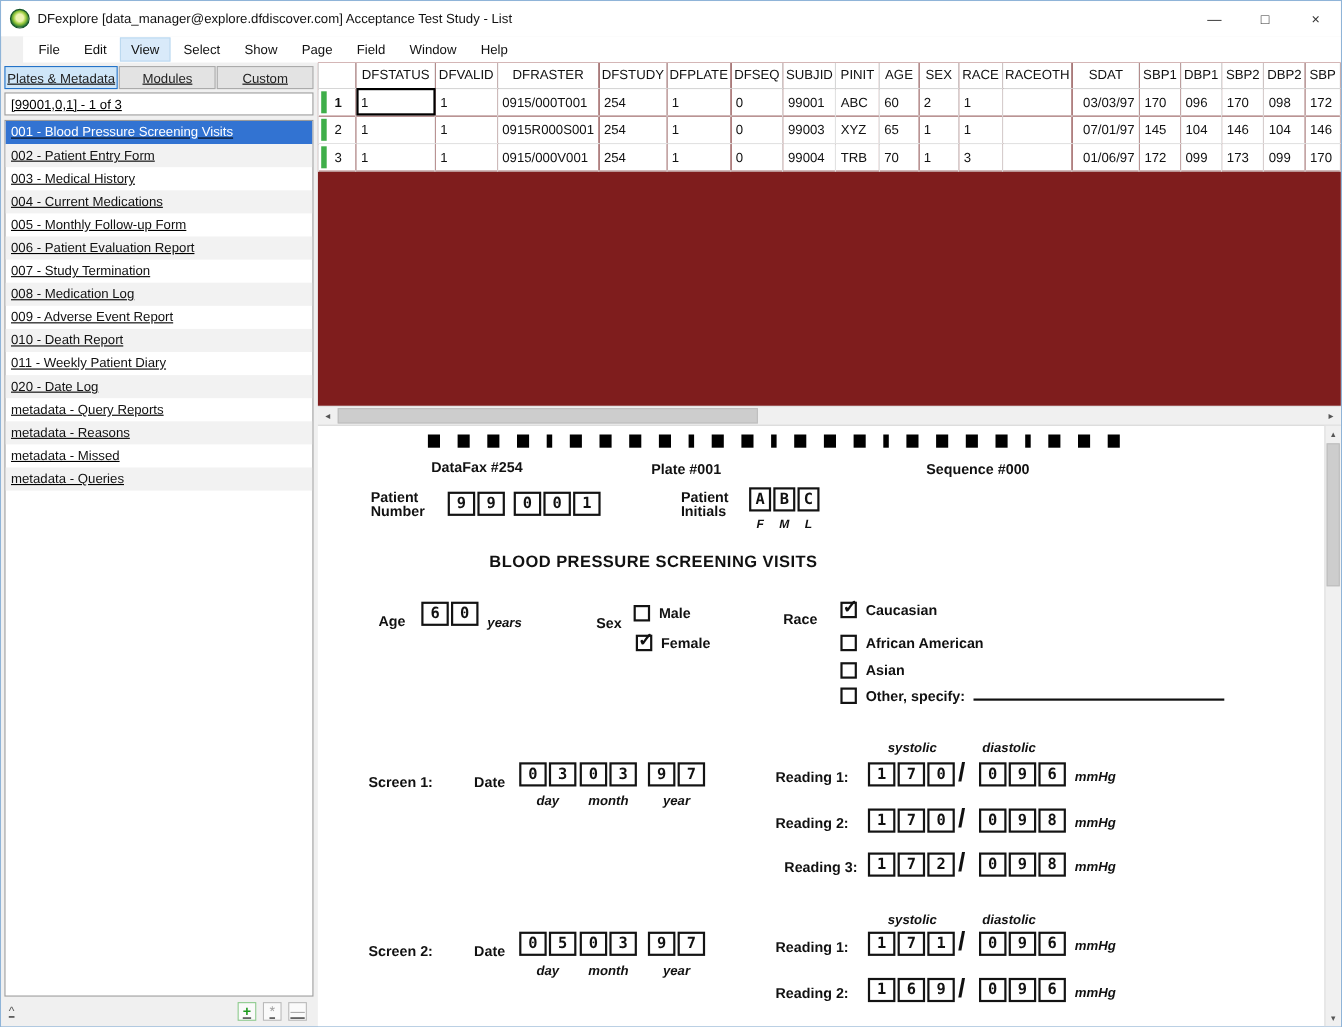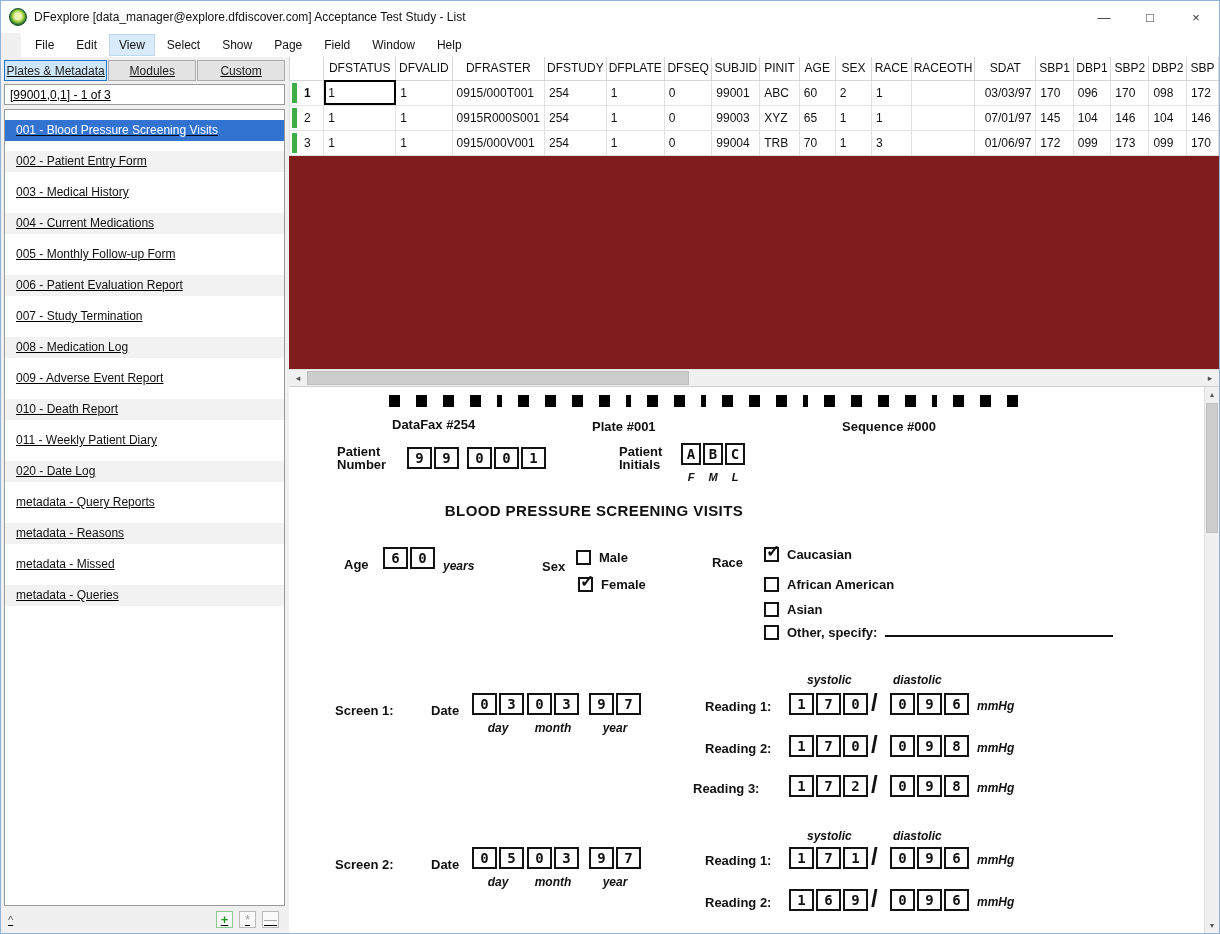--- a/index.html
+++ b/index.html
@@ -13,21 +13,21 @@
 .menubar{height:24px;background:#fff;display:flex;align-items:center;padding-left:4px;gap:2px;flex:0 0 24px;margin-left:20px;}
 .menu-item{font-size:12px;padding:3px 9px;color:#111;border:1px solid transparent;}
 .menu-item.active{background:#d9eafa;border-color:#bcd9f0;}
 .content{flex:1;display:flex;min-height:0;background:#f0f0f0;}
 .sidebar{width:287px;flex:0 0 287px;padding:3px;display:flex;flex-direction:column;min-height:0;text-decoration:underline;}
 .tabs{display:flex;gap:1px;flex:0 0 21px;}
 .tab{flex:1;font-size:12px;display:flex;align-items:center;justify-content:center;background:#e3e3e3;border:1px solid #ababab;color:#222;white-space:nowrap;}
 .tab.active{background:#cfe6f8;border:1px solid #2473c8;flex:1.18;}
 .statusbox{margin-top:3px;flex:0 0 21px;border:1px solid #9a9a9a;background:#fff;font-size:12px;display:flex;align-items:center;padding-left:5px;}
 .platelist{margin-top:4px;flex:1;border:1px solid #9a9a9a;background:#fff;overflow:hidden;min-height:0;}
-.plate-item{height:21px;line-height:21px;font-size:12px;padding-left:11px;color:#111;white-space:nowrap;margin-top:10px;}
+.plate-item{height:21px;line-height:21px;font-size:12px;padding-left:5px;color:#111;white-space:nowrap;}
 .plate-item:nth-child(even){background:#f2f2f2;}
 .plate-item.selected{background:#3273d2;color:#fff;}
 .sidebar-bottom{flex:0 0 24px;display:flex;align-items:center;padding:3px 6px 0 4px;gap:6px;}
 .caret{font-size:11px;color:#555;}
 .spacer{flex:1;}
 .mini{width:17px;height:17px;border:1px solid #b9b9b9;background:#fafafa;font-size:13px;display:flex;align-items:center;justify-content:center;font-family:inherit;}
 .mini.add{color:#1d9a1d;border-color:#8cc98c;font-weight:bold;}
 .mini.dis{color:#a0a0a0;}
 .main{flex:1;display:flex;flex-direction:column;min-width:0;background:#fff;margin-left:1px;}
 .table-area{flex:0 0 312px;overflow:hidden;background:#7f1d1d;}
@@ -388,21 +388,21 @@
               <span class="dbox">7</span>
               <span class="dbox">0</span>
             </div>
             <div class="slash" style="left: 582px; top: 344px;">/</div>
             <div class="boxgroup" style="left: 601px; top: 348px;">
               <span class="dbox">0</span>
               <span class="dbox">9</span>
               <span class="dbox">8</span>
             </div>
             <div class="fitalic" style="left: 688px; top: 354px;">mmHg</div>
-            <div class="freg" style="left: 404px; top: 394px;">Reading 3:</div>
+            <div class="freg" style="left: 424px; top: 394px;">Reading 3:</div>
             <div class="boxgroup" style="left: 500px; top: 388px;">
               <span class="dbox">1</span>
               <span class="dbox">7</span>
               <span class="dbox">2</span>
             </div>
             <div class="slash" style="left: 582px; top: 384px;">/</div>
             <div class="boxgroup" style="left: 601px; top: 388px;">
               <span class="dbox">0</span>
               <span class="dbox">9</span>
               <span class="dbox">8</span>

